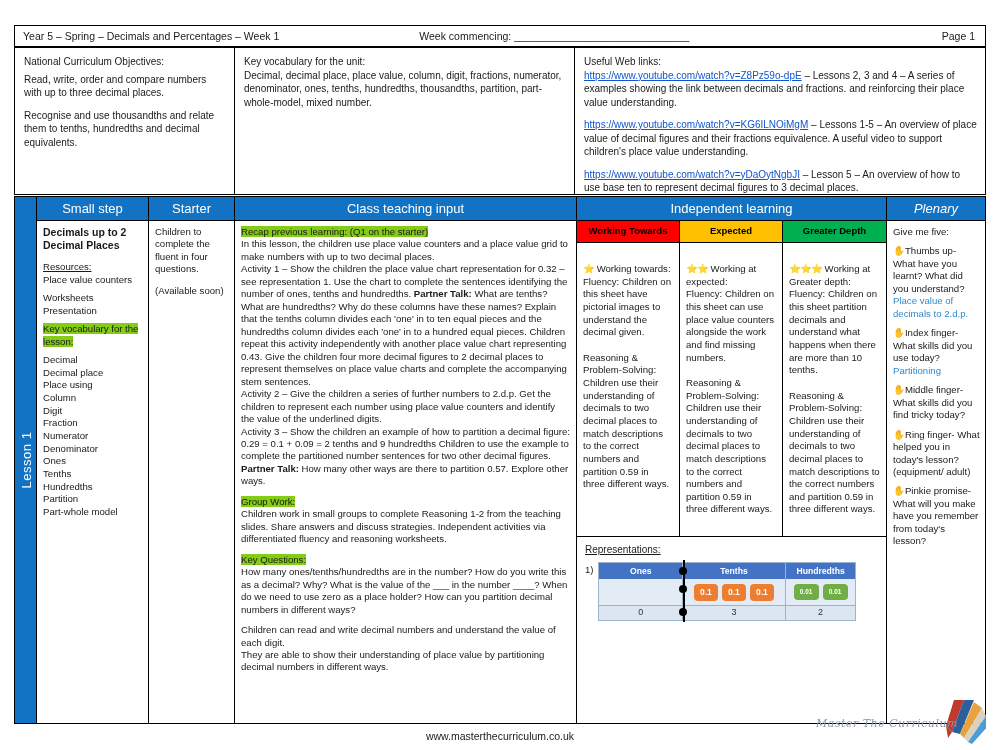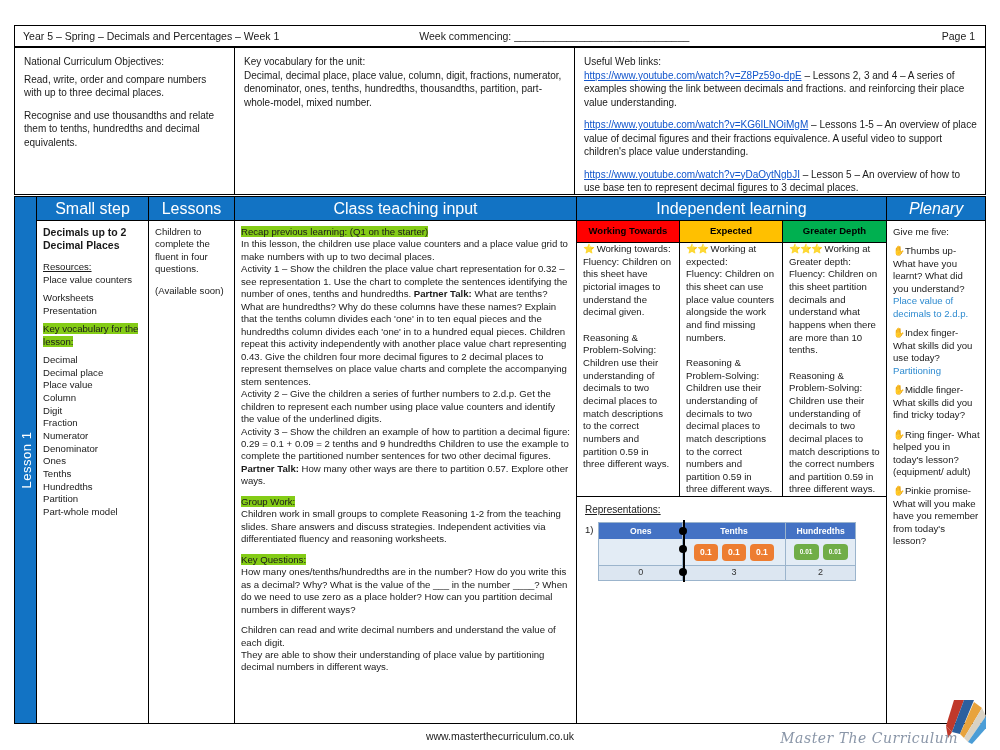--- a/index.html
+++ b/index.html
@@ -54,21 +54,21 @@
   }
   .lessonband span {
     position: absolute; left: 50%; top: 50%;
     transform: translate(-50%,-50%) rotate(-90deg);
     white-space: nowrap; color: #fff; font-size: 13px; letter-spacing: .5px;
   }
   .tablebody { flex: 1; display: flex; flex-direction: column; }
 
   .hdrrow { display: flex; height: 24px; flex: 0 0 24px; }
   .hdrcell {
-    background: #1273c4; color: #fff; font-size: 16px;
+    background: #1273c4; color: #fff; font-size: 13px;
     display: flex; align-items: center; justify-content: center;
     border-right: 1.5px solid #000; border-bottom: 1.5px solid #000;
   }
   .hdrcell:last-child { border-right: none; font-style: italic; }
 
   .bodyrow { display: flex; flex: 1; min-height: 0; }
   .col {
     border-right: 1.5px solid #000; padding: 5px 5px 3px 6px;
     font-size: 9.6px; line-height: 1.3; color: #1a1a1a; overflow: hidden;
   }
@@ -99,21 +99,21 @@
   .ind-col { width: 33.34%; border-right: 1.5px solid #000; }
   .ind-col:last-child { border-right: none; }
   .ind-badge {
     height: 22px; display: flex; align-items: center; justify-content: center;
     font-size: 9.5px; font-weight: bold; color: #000;
     border-bottom: 1.5px solid #000;
   }
   .badge-wt { background: #ff0000; }
   .badge-ex { background: #ffc000; }
   .badge-gd { background: #00b050; }
-  .ind-text { padding: 0 6px; font-size: 9.6px; line-height: 1.32; }
+  .ind-text { padding: 20px 6px; font-size: 9.6px; line-height: 1.32; }
   .ind-text p { margin: 0; }
   .stars { letter-spacing: -1px; }
 
   .reps {
     border-top: 1.5px solid #000; padding: 6px 8px; flex: 1 1 auto; min-height: 0;
   }
   .reps-lbl { font-size: 10px; text-decoration: underline; margin-bottom: 6px; }
   .pvchart-wrap { display: flex; align-items: flex-start; gap: 5px; }
   .pv-num { font-size: 9.5px; padding-top: 2px; }
   .pvchart { position: relative; border: 1px solid #9bb4cc; width: 258px; }
@@ -149,23 +149,23 @@
   .ans { color: #2e8bd0; }
   .hand { color: #c08050; }
 
   
   .footer-url {
     position: absolute; left: 0; top: 730px; width: 1000px;
     text-align: center; font-size: 10.5px; color: #1a1a1a;
   }
   .logo { position: absolute; right: 14px; top: 700px; width: 150px; height: 48px; }
   .logo-text {
-    position: absolute; right: 28px; bottom: 2px;
+    position: absolute; right: 28px; bottom: 18px;
     font-family: "DejaVu Serif", serif; font-style: italic;
-    font-size: 14px; color: #8a96a8; letter-spacing: .5px; white-space: nowrap;
+    font-size: 11px; color: #8a96a8; letter-spacing: .5px; white-space: nowrap;
   }
 </style>
 </head>
 <body>
 
 <div class="page">
 
   <div class="topbar">
     <span class="tb-title">Year 5 – Spring – Decimals and Percentages – Week 1</span>
     <span class="tb-week">Week commencing: ______________________________</span>
@@ -199,21 +199,21 @@
   <div class="maintable">
 
     <div class="lessonband">
       <span>Lesson 1</span>
     </div>
 
     <div class="tablebody">
 
       <div class="hdrrow">
         <div class="hdrcell w-step">Small step</div>
-        <div class="hdrcell w-start">Lessons</div>
+        <div class="hdrcell w-start">Starter</div>
         <div class="hdrcell w-teach">Class teaching input</div>
         <div class="hdrcell w-ind">Independent learning</div>
         <div class="hdrcell w-plen">Plenary</div>
       </div>
 
       <div class="bodyrow">
 
         <div class="col w-step">
           <div class="step-title">Decimals up to 2 Decimal Places</div>
           <div class="sp"></div>
@@ -221,21 +221,21 @@
           <div>Place value counters</div>
           <div class="sp-sm"></div>
           <div>Worksheets</div>
           <div>Presentation</div>
           <div class="sp-sm"></div>
           <div><span class="hl">Key vocabulary for the lesson:</span></div>
           <div class="sp-sm"></div>
           <div class="vocablist">
             <div>Decimal</div>
             <div>Decimal place</div>
-            <div>Place value</div>
+            <div>Place using</div>
             <div>Column</div>
             <div>Digit</div>
             <div>Fraction</div>
             <div>Numerator</div>
             <div>Denominator</div>
             <div>Ones</div>
             <div>Tenths</div>
             <div>Hundredths</div>
             <div>Partition</div>
             <div>Part-whole model</div>

